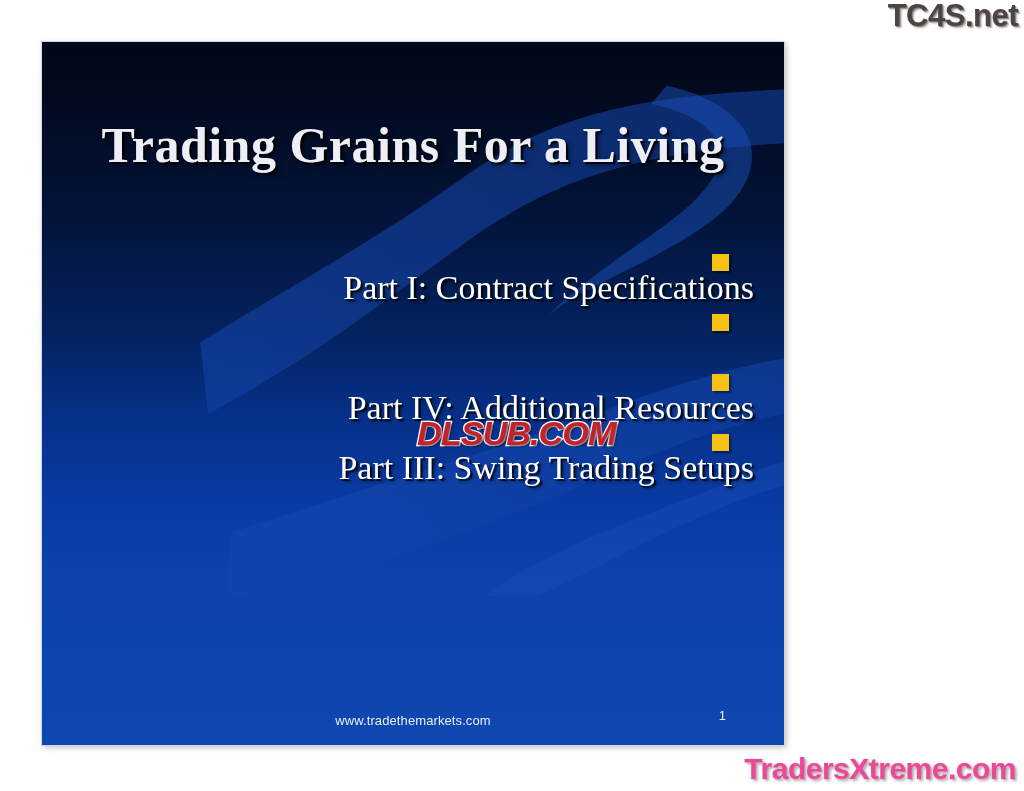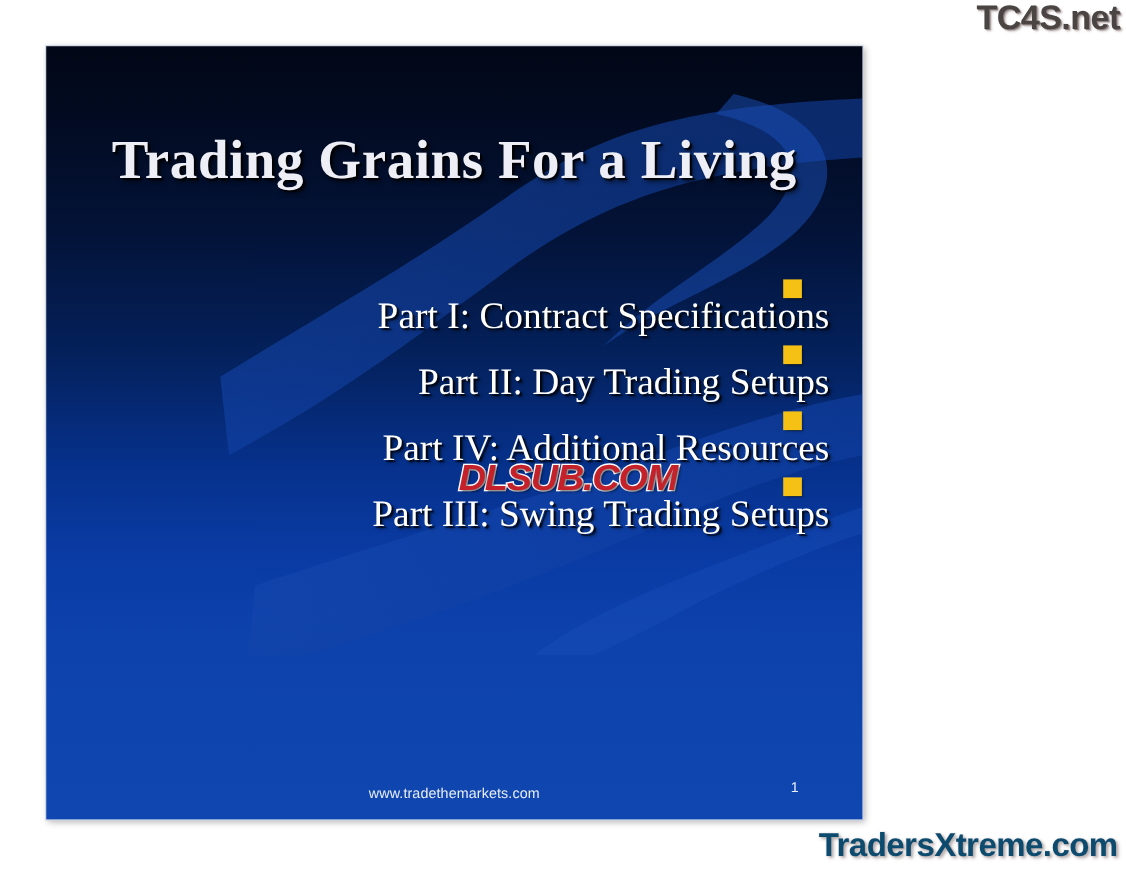--- a/index.html
+++ b/index.html
@@ -152,21 +152,21 @@
 
   
   #tx-logo {
     position: absolute;
     right: 8px;
     bottom: 5px;
     font-family: "Liberation Sans", "DejaVu Sans", sans-serif;
     font-weight: bold;
     font-size: 30px;
     letter-spacing: -0.5px;
-    color: #0c4a6e;
+    color: #ec4899;
     -webkit-text-stroke: 1.5px #f2f2f2;
     paint-order: stroke fill;
     text-shadow: 2px 2px 3px rgba(110,90,90,0.55);
     white-space: nowrap;
   }
 </style>
 </head>
 <body>
 
 <div id="tc4s-logo">TC4S.net</div>
@@ -193,21 +193,20 @@
 
   <div id="slide-title">Trading Grains For a Living</div>
 
   <ul id="bullet-list">
     <li class="bullet-row">
       <span class="bullet-marker"></span>
       <span class="bullet-text">Part I: Contract Specifications</span>
     </li>
     <li class="bullet-row">
       <span class="bullet-marker"></span>
-      <span class="bullet-text">Part II: Day Trading Setups</span>
     </li>
     <li class="bullet-row">
       <span class="bullet-marker"></span>
       <span class="bullet-text">Part IV: Additional Resources</span>
     </li>
     <li class="bullet-row">
       <span class="bullet-marker"></span>
       <span class="bullet-text">Part III: Swing Trading Setups</span>
     </li>
   </ul>

